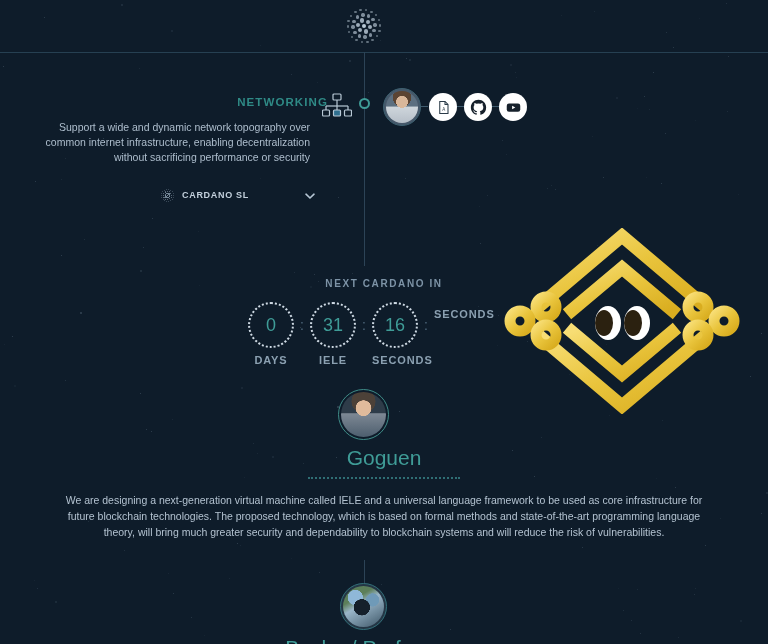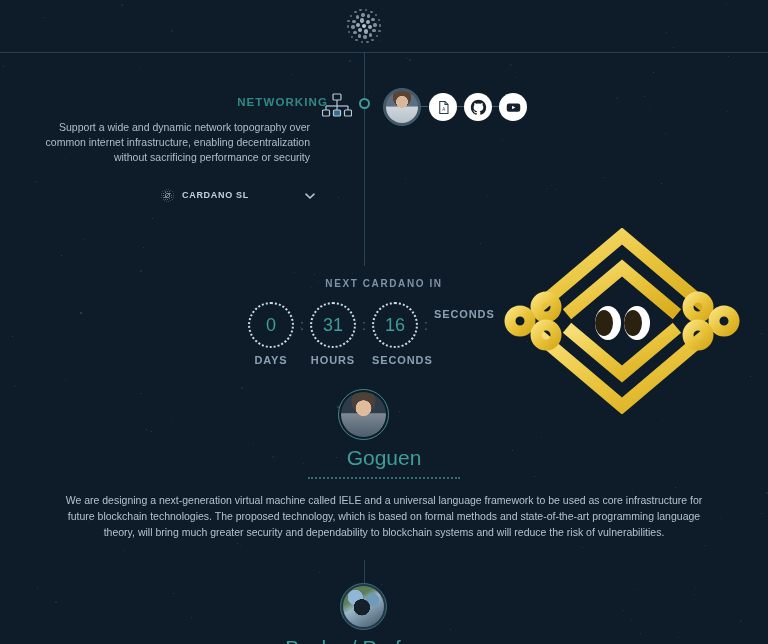--- a/index.html
+++ b/index.html
@@ -593,21 +593,21 @@
 
 <div class="cd-label">NEXT CARDANO IN</div>
 <div class="cd-wrap" id="cd-wrap">
     <div class="cd-unit">
       <div class="cd-circle">0</div>
       <div class="cd-name">DAYS</div>
     </div>
     <div class="cd-sep">:</div>
     <div class="cd-unit">
       <div class="cd-circle">31</div>
-      <div class="cd-name">HOURS</div>
+      <div class="cd-name">IELE</div>
     </div>
     <div class="cd-sep">:</div>
     <div class="cd-unit">
       <div class="cd-circle">16</div>
       <div class="cd-name">SECONDS</div>
     </div>
     <div class="cd-sep">:</div>
     <div class="cd-unit">
       <div class="cd-name">SECONDS</div>
     </div>

